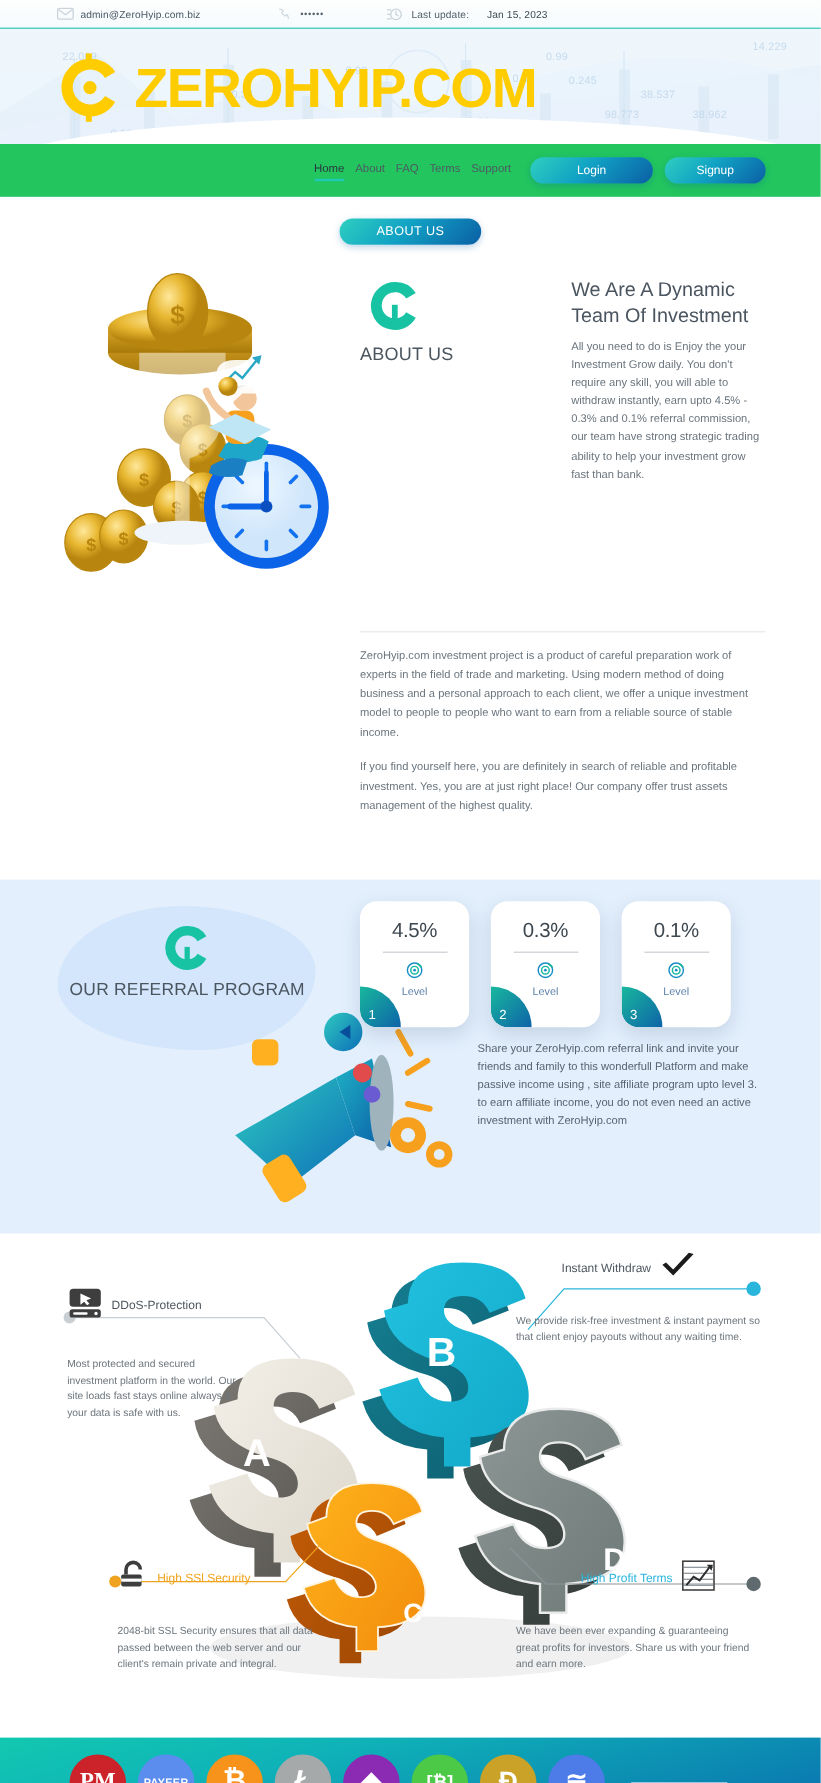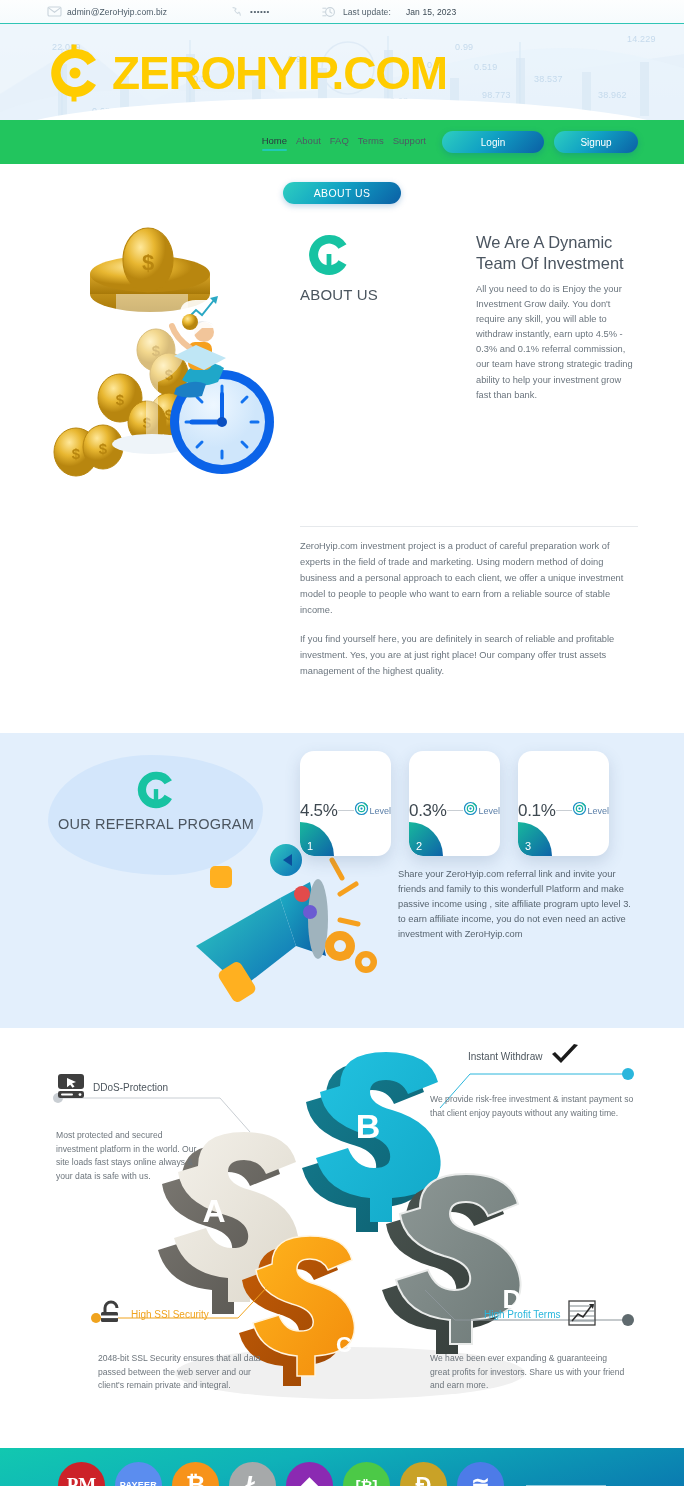--- a/index.html
+++ b/index.html
@@ -109,21 +109,21 @@
     background:#d3e6fb; border-radius: 48% 52% 45% 55% / 55% 45% 55% 45%;
   }
   .ref-left { position:absolute; left: 56px; top: 36px; width: 200px; text-align:center; z-index:3;}
   .ref-mark { width: 42px; height: 42px; margin: 0 auto 6px; }
   .ref-title { font-size: 14.5px; color:#4b555f; line-height: 1.25; letter-spacing:.2px;}
   .ref-cards { position:absolute; left: 300px; top: 18px; display:flex; gap: 18px; z-index:4; }
   .lvl-card {
     width: 91px; height: 105px; background:#fff; border-radius: 14px;
     box-shadow: 0 6px 16px rgba(60,90,130,.18);
     position: relative; overflow: hidden;
-    display:flex; align-items:center; padding-top: 15px;
+    display:flex; flex-direction:column; align-items:center; padding-top: 15px;
   }
   .lvl-pct { font-size: 17px; color:#3e4850; letter-spacing:-.3px; }
   .lvl-rule { width: 54px; height:1px; background:#c9ced3; margin: 7px 0 7px; }
   .lvl-ico { width: 15px; height: 15px; margin-bottom: 5px; }
   .lvl-word { font-size: 9px; color:#5b7fa8; }
   .lvl-corner {
     position:absolute; left:0; bottom:0; width: 34px; height: 34px;
     background: linear-gradient(135deg,#18b89d 0%, #0e63a8 100%);
     border-radius: 0 34px 0 14px;
   }
@@ -239,24 +239,24 @@
             <line x1="190" y1="16" x2="190" y2="92"></line>
           <line x1="388" y1="12" x2="388" y2="92"></line>
             <line x1="520" y1="18" x2="520" y2="92"></line>
         </g>
         <circle cx="348" cy="44" r="26" fill="none" stroke="#ddeaf6" stroke-width="1.5"></circle>
       </svg>
       <span class="bgnum" style="left:627px; top:10px;">14.229</span>
       <span class="bgnum" style="left:288px; top:30px;">0.99</span>
       <span class="bgnum" style="left:455px; top:18px;">0.99</span>
       <span class="bgnum" style="left:427px; top:36px;">0.34</span>
-      <span class="bgnum" style="left:474px; top:38px;">0.519</span>
+      <span class="bgnum" style="left:474px; top:38px;">0.245</span>
       <span class="bgnum" style="left:193px; top:50px;">0.34</span>
-      <span class="bgnum" style="left:482px; top:66px;">98.773</span>
-      <span class="bgnum" style="left:598px; top:66px;">38.962</span>
+      <span class="bgnum" style="left:504px; top:66px;">98.773</span>
+      <span class="bgnum" style="left:577px; top:66px;">38.962</span>
       <span class="bgnum" style="left:534px; top:50px;">38.537</span>
       <span class="bgnum" style="left:248px; top:84px;">4.837</span>
       <span class="bgnum" style="left:390px; top:72px;">0.08</span>
       <span class="bgnum" style="left:92px; top:82px;">0.08</span>
       <span class="bgnum" style="left:52px; top:18px;">22.069</span>
     </div>
 
     <div class="logo-wrap">
       <span class="logo-coin">
         <svg width="58" height="58" viewBox="0 0 58 58">

